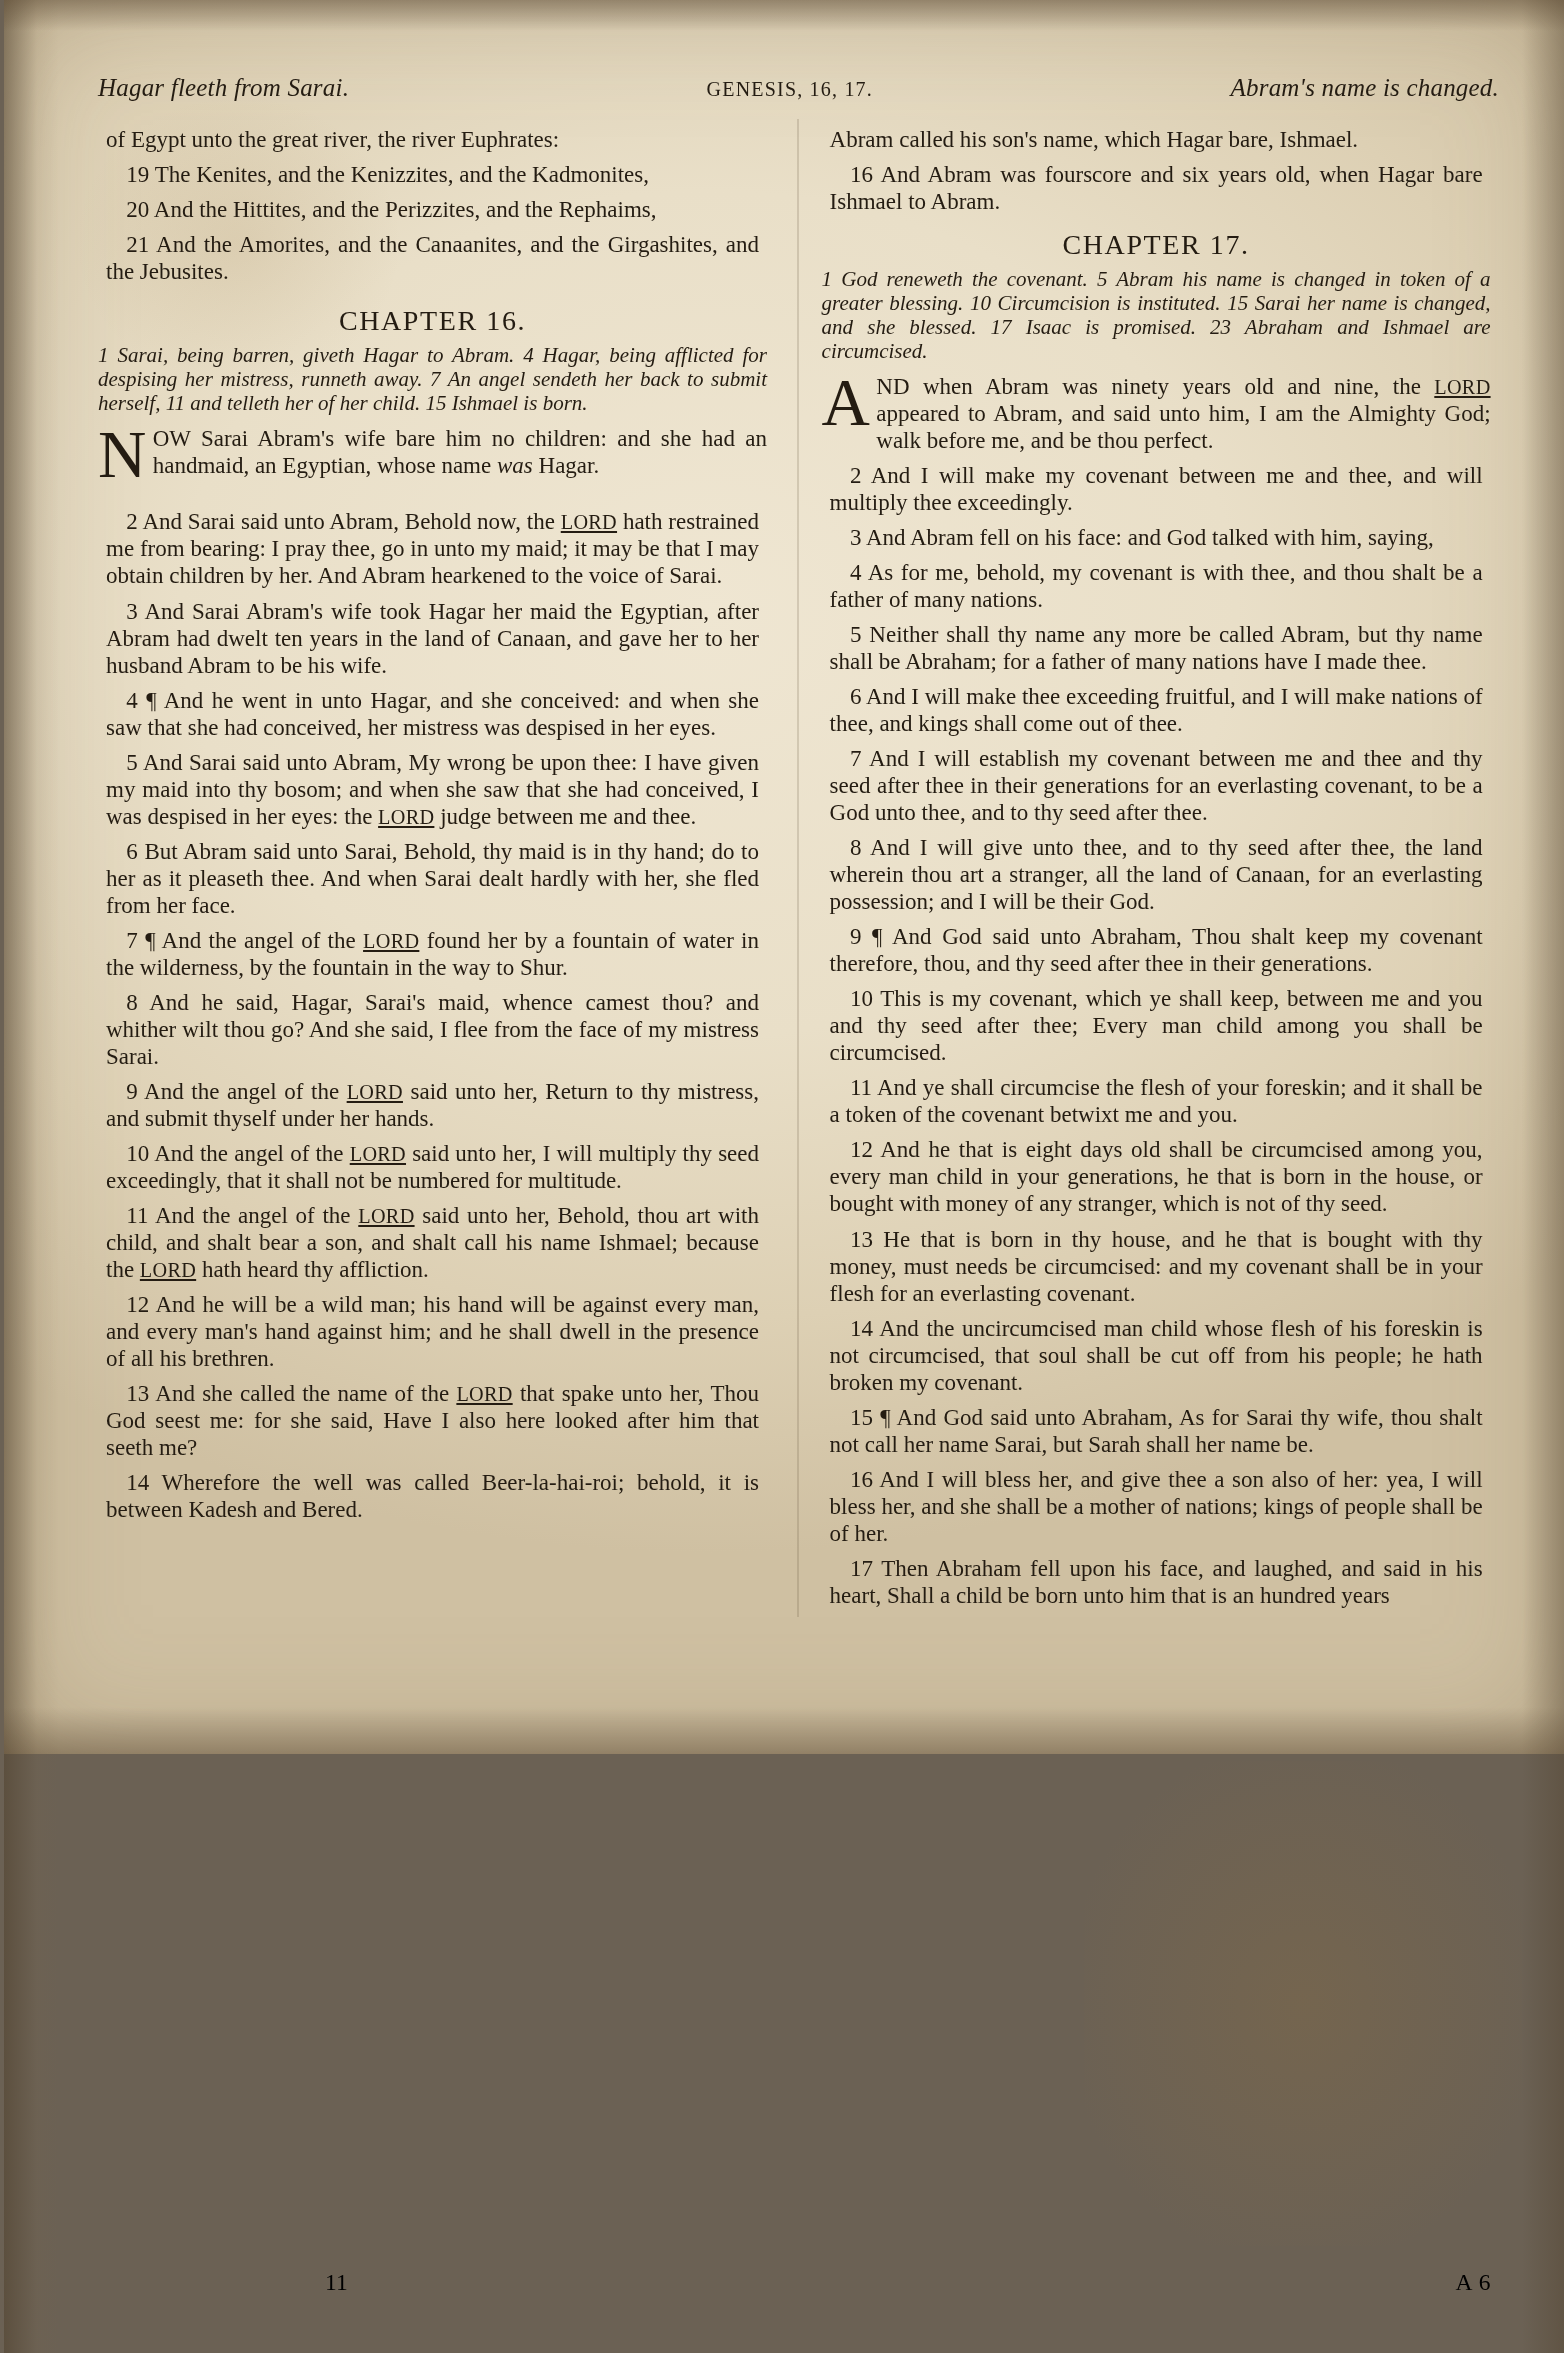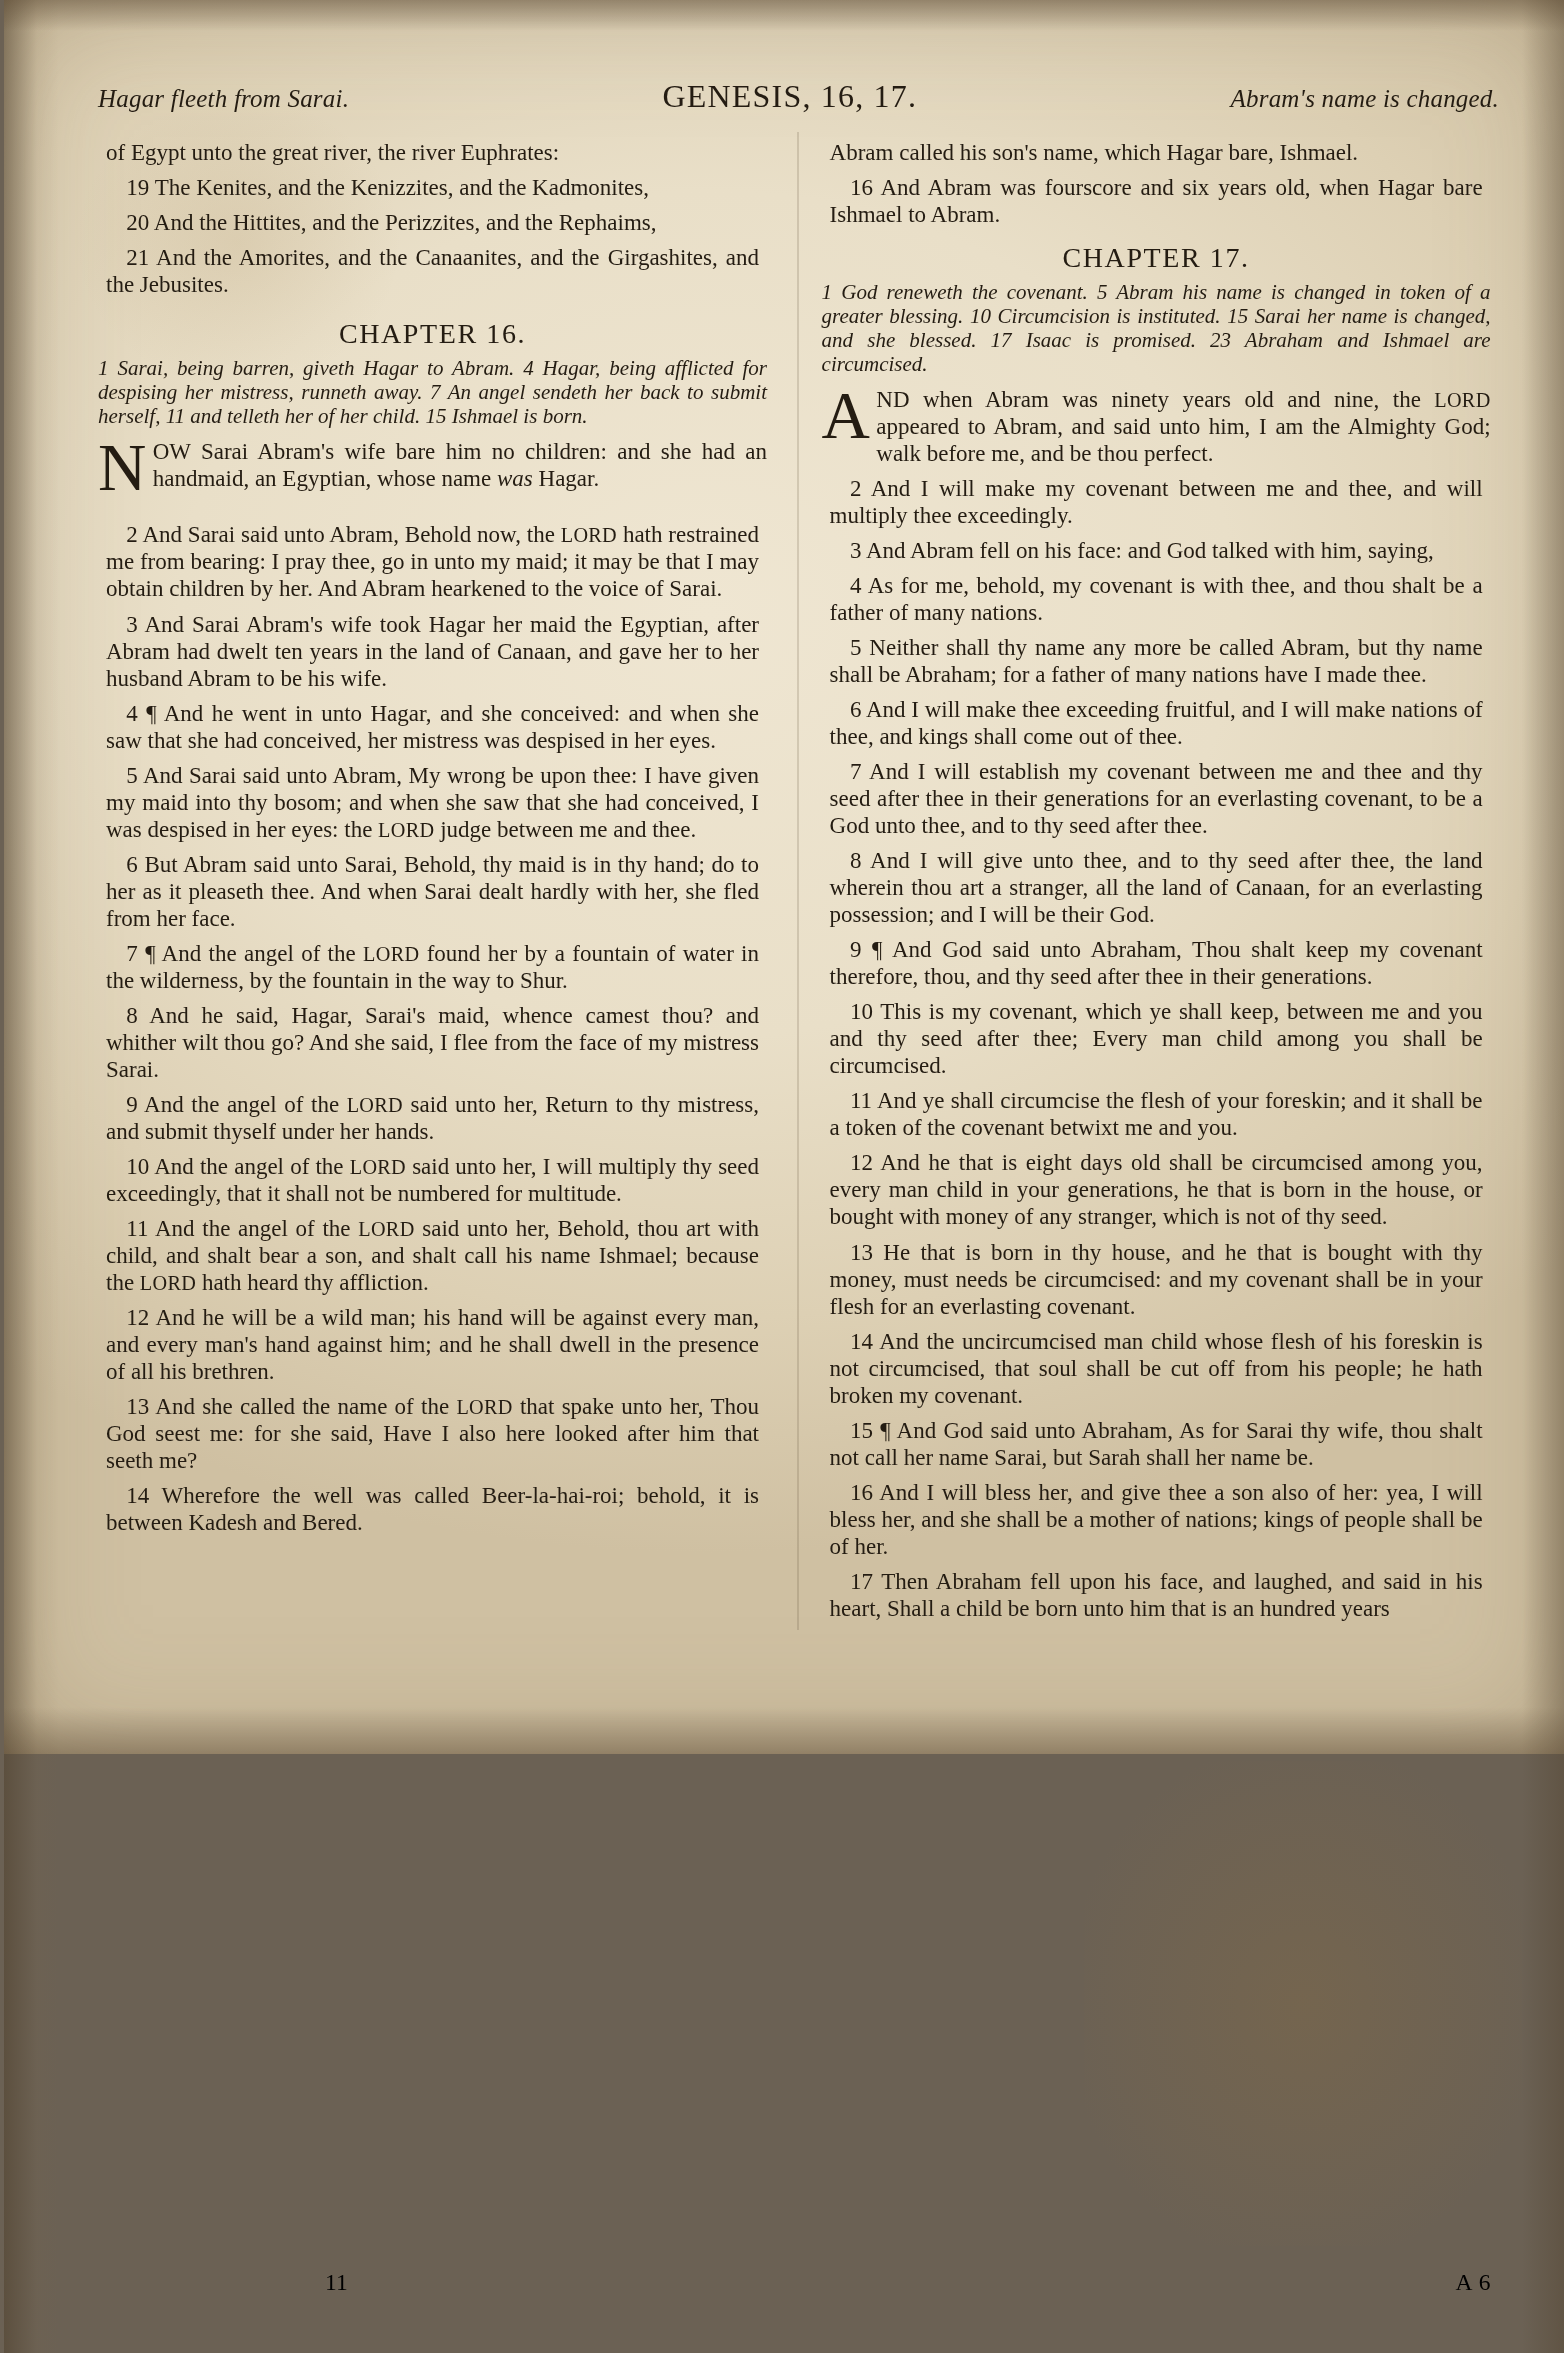--- a/index.html
+++ b/index.html
@@ -69,21 +69,21 @@
     justify-content: space-between;
     width: 1401px;
     padding-bottom: 4.7px;
   }
   .rh-left, .rh-right {
     font-style: italic;
     font-size: 25px;
     letter-spacing: 0.2px;
   }
   .rh-center {
-    font-size: 32px;
+    font-size: 20px;
     letter-spacing: 1.2px;
     margin-top: 40px;
   }
 
   
   .columns {
     display: flex;
     margin-top: 11px;
     width: 1401px;
   }
@@ -106,20 +106,21 @@
   p.v {
     margin: 8px;
     text-indent: 20.3px;
   }
   p.v.first { text-indent: 0; }
   .vn { }
   .sc {
     font-variant: small-caps;
     font-size: 0.88em;
     letter-spacing: 0.3px;
+    text-decoration: underline;
   }
   i, .it { font-style: italic; }
 
   .chapter-head {
     text-align: center;
     font-size: 28px;
     letter-spacing: 1.6px;
     margin: 20.3px 0 6.3px 0;
   }
   .chapter-head.tight { margin-top: 14px; }

